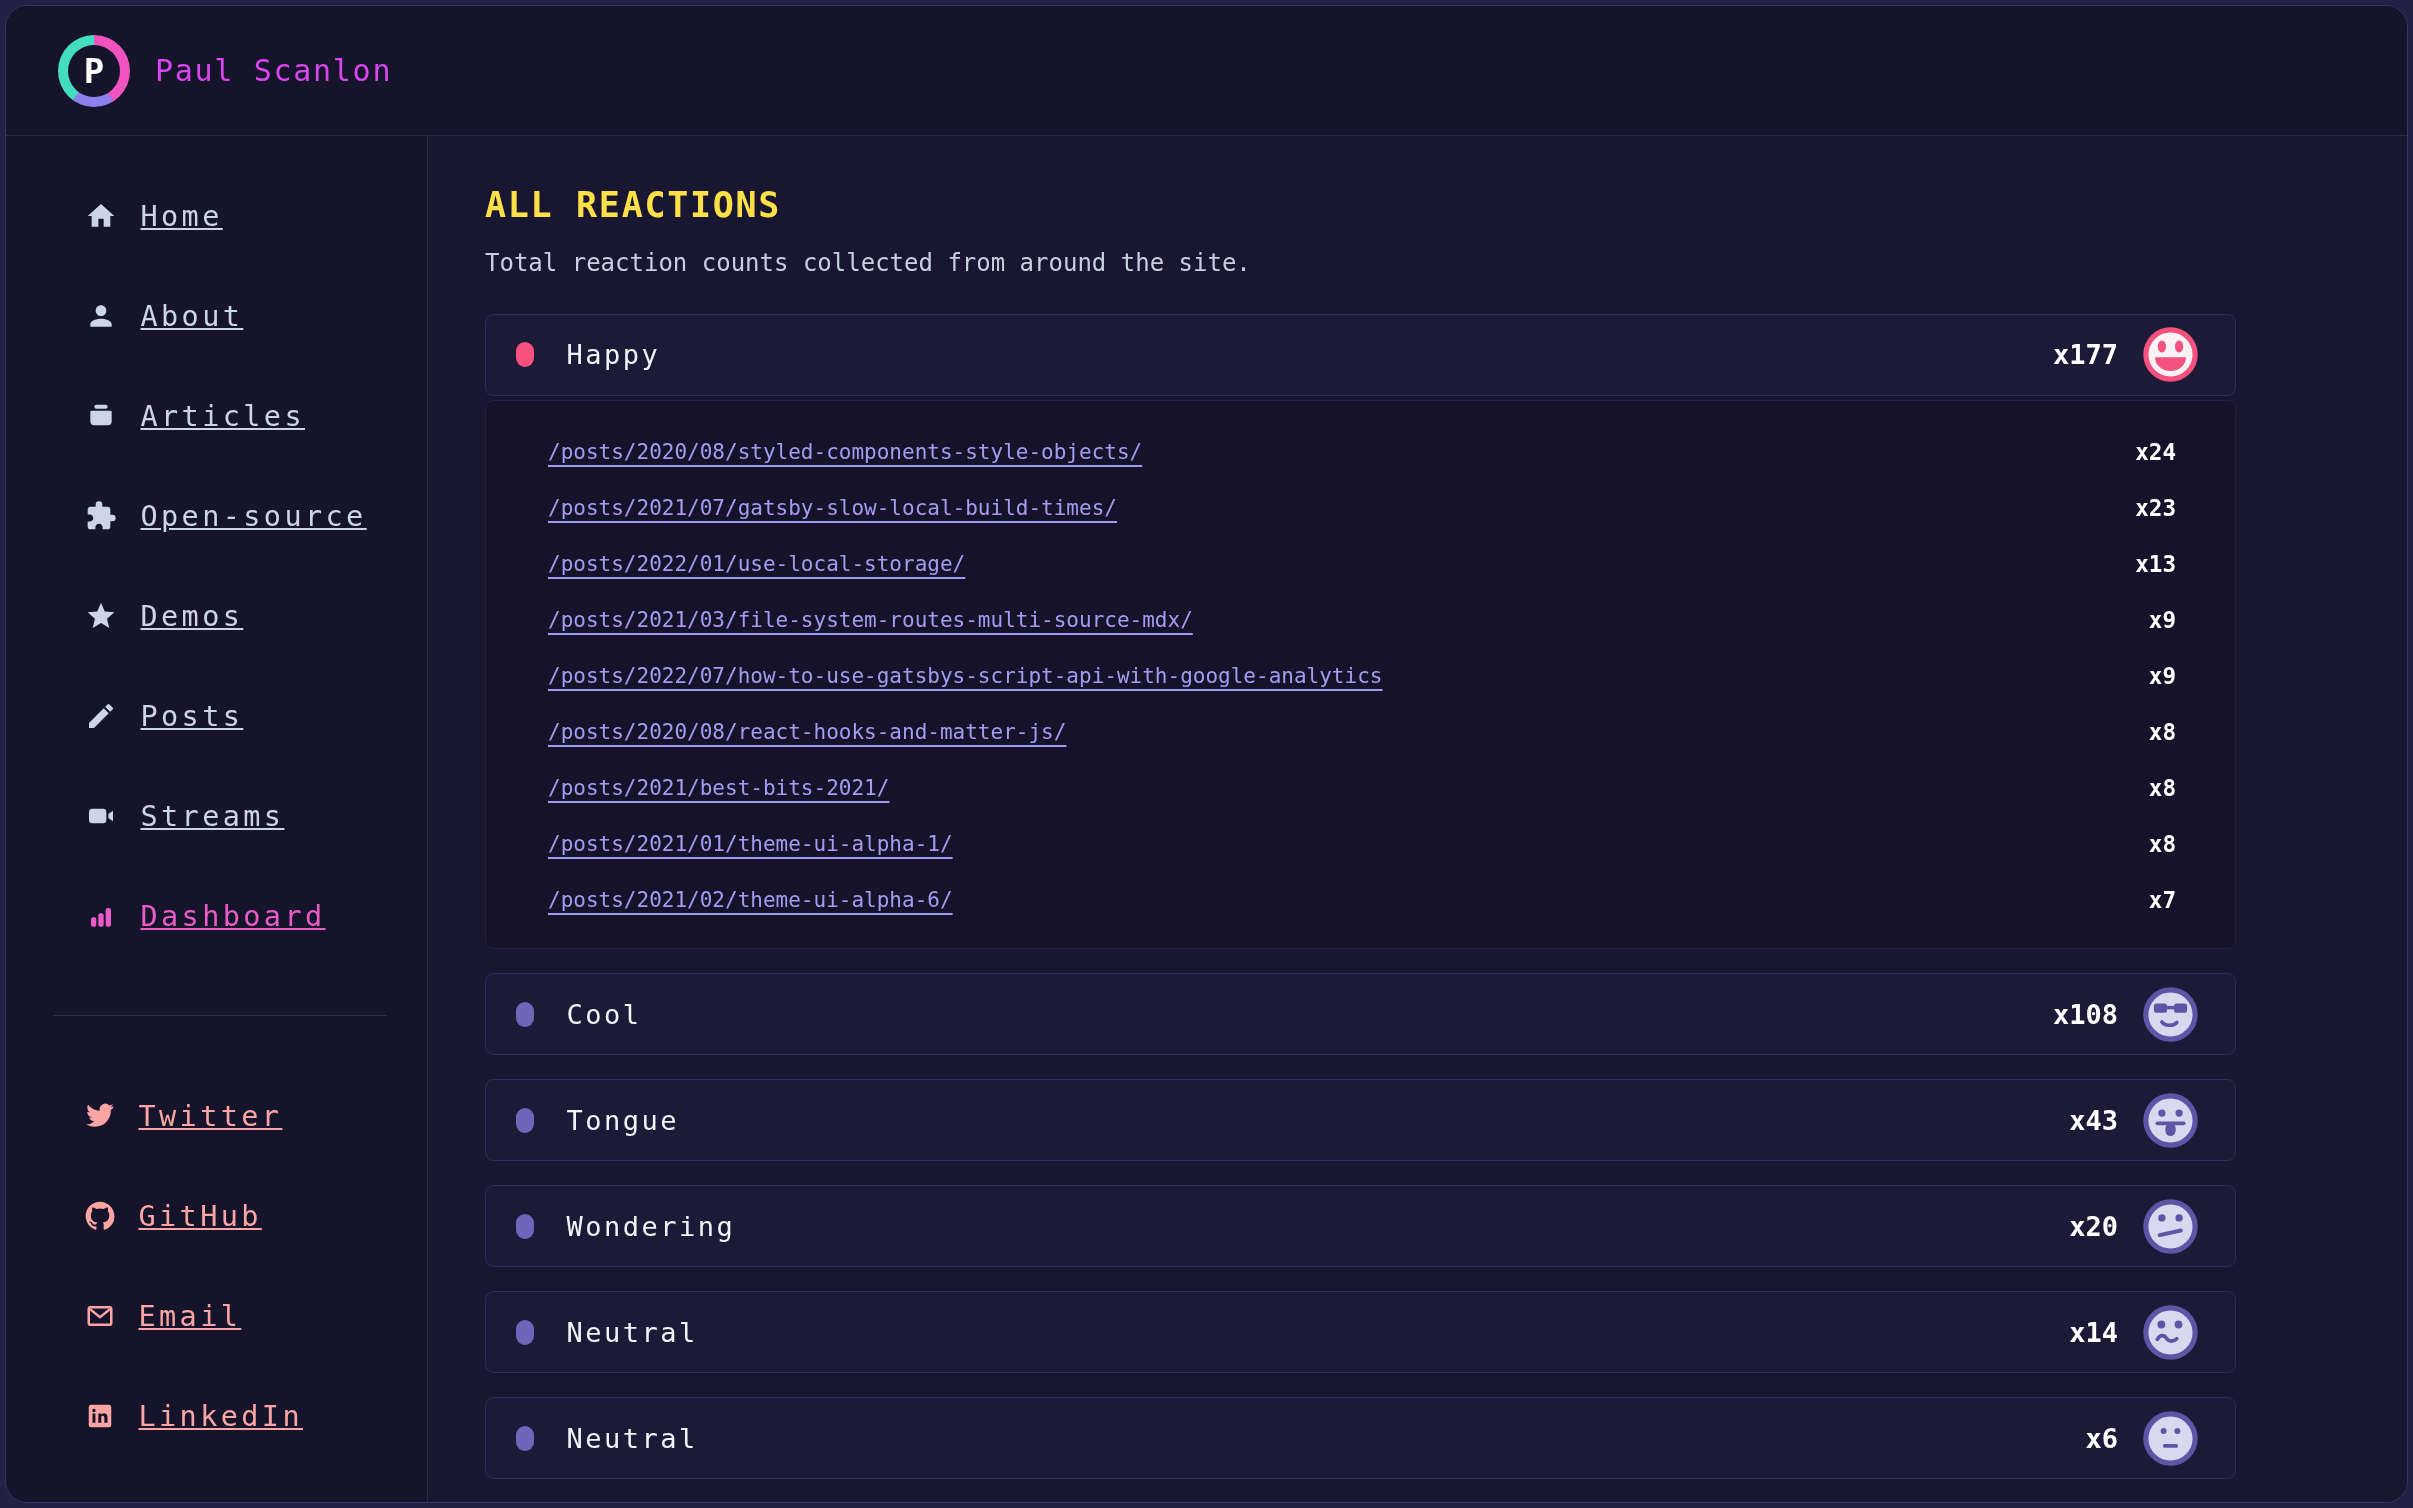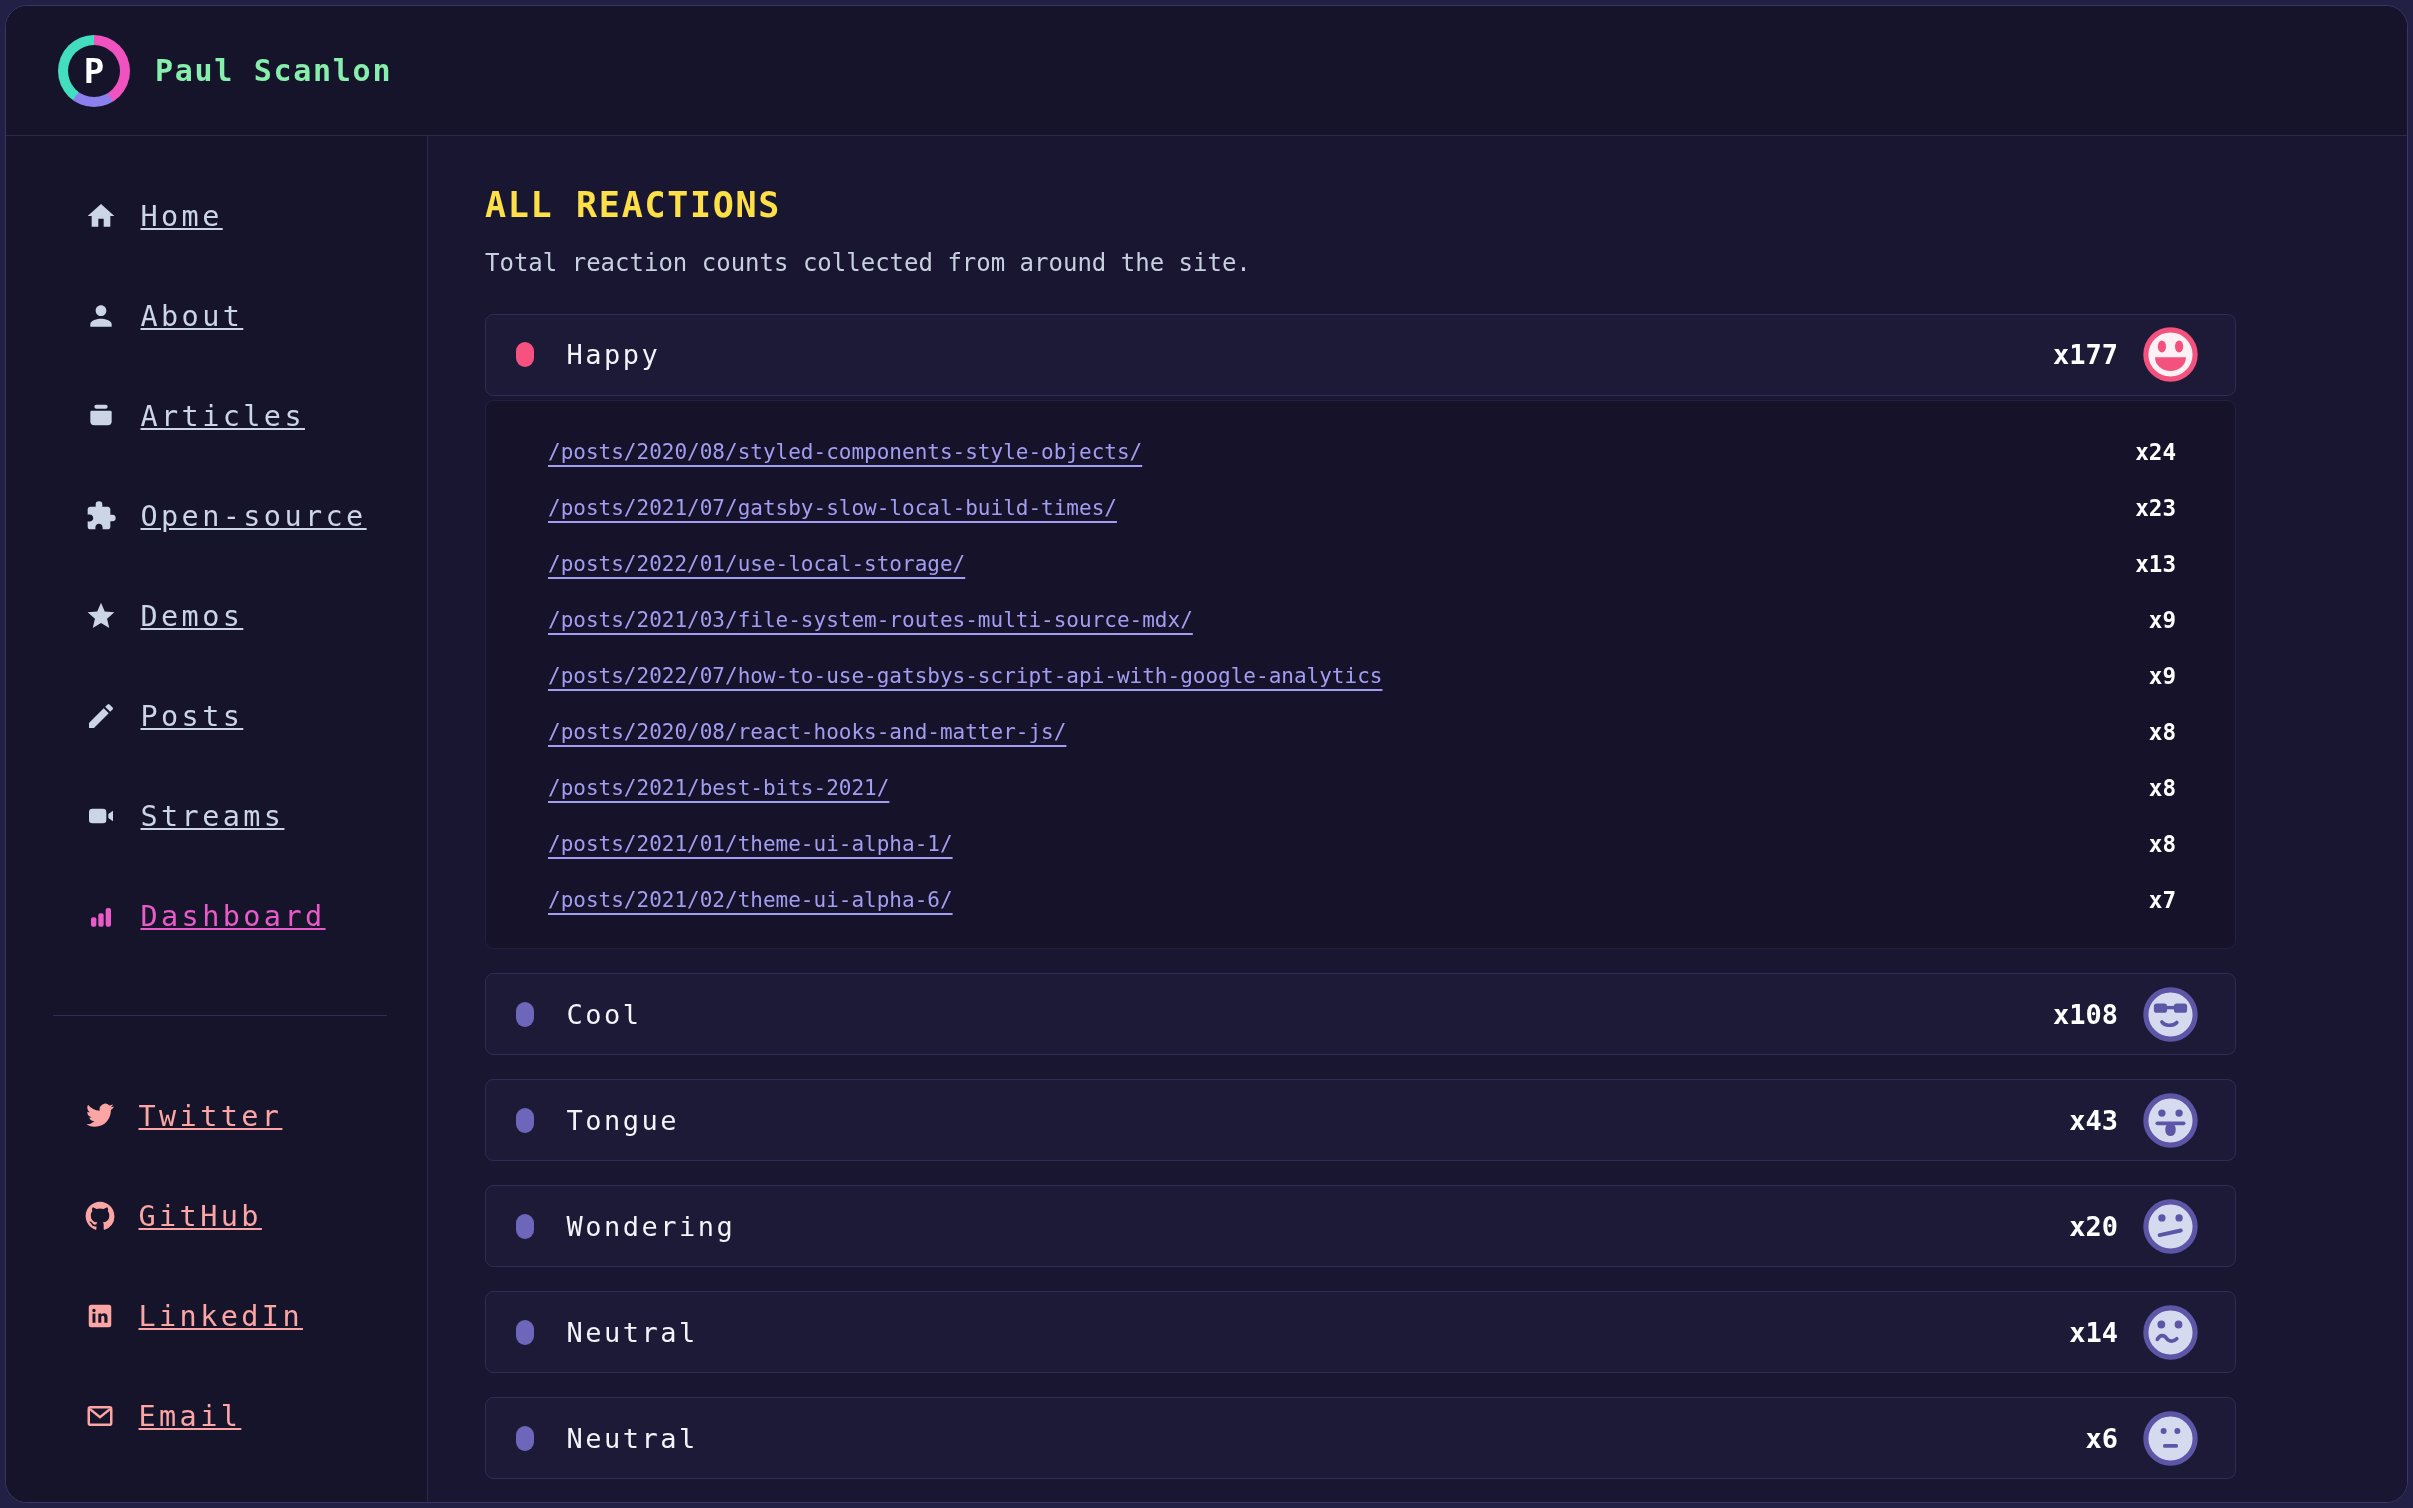--- a/index.html
+++ b/index.html
@@ -8,21 +8,21 @@
     background:#16142a;overflow:hidden;display:flex;flex-direction:column;}
   
   .header{flex:0 0 129px;border-bottom:1.7px solid #2b2849;display:flex;align-items:center;
     padding-left:52px;gap:25px;background:#16142a;}
   .logo-ring{width:72px;height:72px;border-radius:50%;flex:0 0 auto;
     background:conic-gradient(#f053c0 0deg 148deg,#8b80ee 148deg 216deg,#43dec0 216deg 360deg);
     display:flex;align-items:center;justify-content:center;}
   .logo-inner{width:52px;height:52px;border-radius:50%;background:#16142a;
     display:flex;align-items:center;justify-content:center;
     color:#ffffff;font-size:34px;font-weight:bold;}
-  .site-name{color:#86efac;font-size:30px;font-weight:bold;letter-spacing:1.7px;}
+  .site-name{color:#d946ef;font-size:30px;font-weight:normal;letter-spacing:1.7px;}
   
   .body-row{flex:1;display:flex;min-height:0;}
   .sidebar{flex:0 0 421px;border-right:1.7px solid #2b2849;background:#16142a;
     padding-top:30px;display:flex;flex-direction:column;}
   .nav-item,.social-item{display:flex;align-items:center;height:100px;padding-left:79px;
     gap:23.5px;text-decoration:none;cursor:pointer;}
   .nav-item{color:#ccd5e6;}
   .nav-item.active{color:#e85bc8;}
   .social-item{color:#fca5a5;}
   .nav-label,.social-label{font-size:28.5px;letter-spacing:3.4px;text-decoration:underline;}
@@ -152,34 +152,34 @@
           <a class="social-item">
             <span class="social-icon">
               <svg viewBox="0 0 24 24" fill="currentColor">
                 <path d="M12 .5C5.65.5.5 5.65.5 12c0 5.08 3.29 9.39 7.86 10.91.58.11.79-.25.79-.56 0-.27-.01-1.17-.02-2.12-3.2.7-3.88-1.36-3.88-1.36-.52-1.33-1.28-1.68-1.28-1.68-1.05-.72.08-.7.08-.7 1.16.08 1.77 1.19 1.77 1.19 1.03 1.77 2.7 1.26 3.36.96.1-.75.4-1.26.73-1.55-2.55-.29-5.23-1.28-5.23-5.7 0-1.26.45-2.29 1.19-3.1-.12-.29-.52-1.46.11-3.05 0 0 .97-.31 3.18 1.18a11.1 11.1 0 0 1 5.8 0c2.2-1.49 3.17-1.18 3.17-1.18.63 1.59.23 2.76.11 3.05.74.81 1.19 1.84 1.19 3.1 0 4.43-2.69 5.41-5.25 5.69.41.35.78 1.05.78 2.12 0 1.53-.01 2.76-.01 3.14 0 .31.21.68.8.56A10.52 10.52 0 0 0 23.5 12C23.5 5.65 18.35.5 12 .5z"></path>
               </svg>
             </span>
             <span class="social-label">GitHub</span>
           </a>
           <a class="social-item">
             <span class="social-icon">
-              <svg viewBox="0 0 24 24" fill="currentColor">
-                <path d="M19 3a2 2 0 0 1 2 2v14a2 2 0 0 1-2 2H5a2 2 0 0 1-2-2V5a2 2 0 0 1 2-2h14zM8.34 17.34V10H6v7.34h2.34zM7.17 8.92a1.36 1.36 0 1 0 0-2.72 1.36 1.36 0 0 0 0 2.72zM18 17.34v-4.2c0-2.25-1.2-3.3-2.8-3.3-1.29 0-1.87.71-2.19 1.21V10h-2.34c.03.66 0 7.34 0 7.34h2.34v-4.1c0-.21.02-.42.08-.57.17-.42.55-.85 1.2-.85.85 0 1.19.65 1.19 1.6v3.92H18z"></path>
-              </svg>
-            </span>
-            <span class="social-label">LinkedIn</span>
-          </a>
-          <a class="social-item">
-            <span class="social-icon">
               <svg viewBox="0 0 24 24" fill="none" stroke="currentColor" stroke-width="2">
                 <rect x="3" y="5" width="18" height="14" rx="1.5"></rect>
                 <path d="M4 6.5 12 13l8-6.5"></path>
               </svg>
             </span>
             <span class="social-label">Email</span>
+          </a>
+          <a class="social-item">
+            <span class="social-icon">
+              <svg viewBox="0 0 24 24" fill="currentColor">
+                <path d="M19 3a2 2 0 0 1 2 2v14a2 2 0 0 1-2 2H5a2 2 0 0 1-2-2V5a2 2 0 0 1 2-2h14zM8.34 17.34V10H6v7.34h2.34zM7.17 8.92a1.36 1.36 0 1 0 0-2.72 1.36 1.36 0 0 0 0 2.72zM18 17.34v-4.2c0-2.25-1.2-3.3-2.8-3.3-1.29 0-1.87.71-2.19 1.21V10h-2.34c.03.66 0 7.34 0 7.34h2.34v-4.1c0-.21.02-.42.08-.57.17-.42.55-.85 1.2-.85.85 0 1.19.65 1.19 1.6v3.92H18z"></path>
+              </svg>
+            </span>
+            <span class="social-label">LinkedIn</span>
           </a>
         </nav>
     </div>
 
     <div class="main">
       <h1 class="page-title">ALL REACTIONS</h1>
       <p class="page-subtitle">Total reaction counts collected from around the site.</p>
       <div id="reactions-list">
           <section class="reaction-section first">
             <div class="reaction-card">

